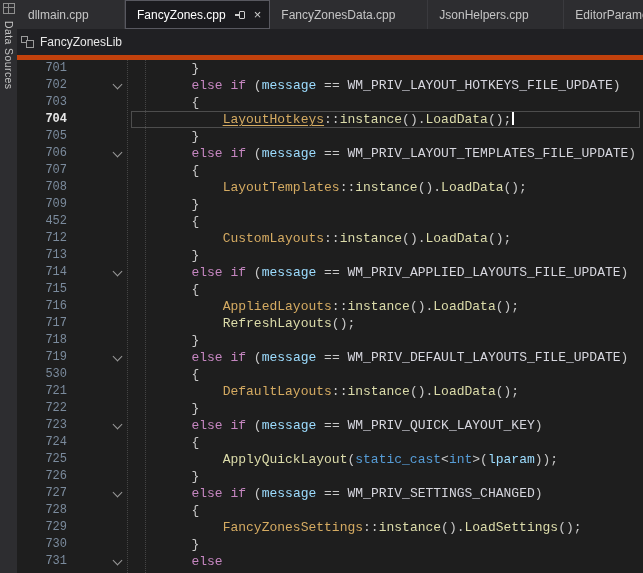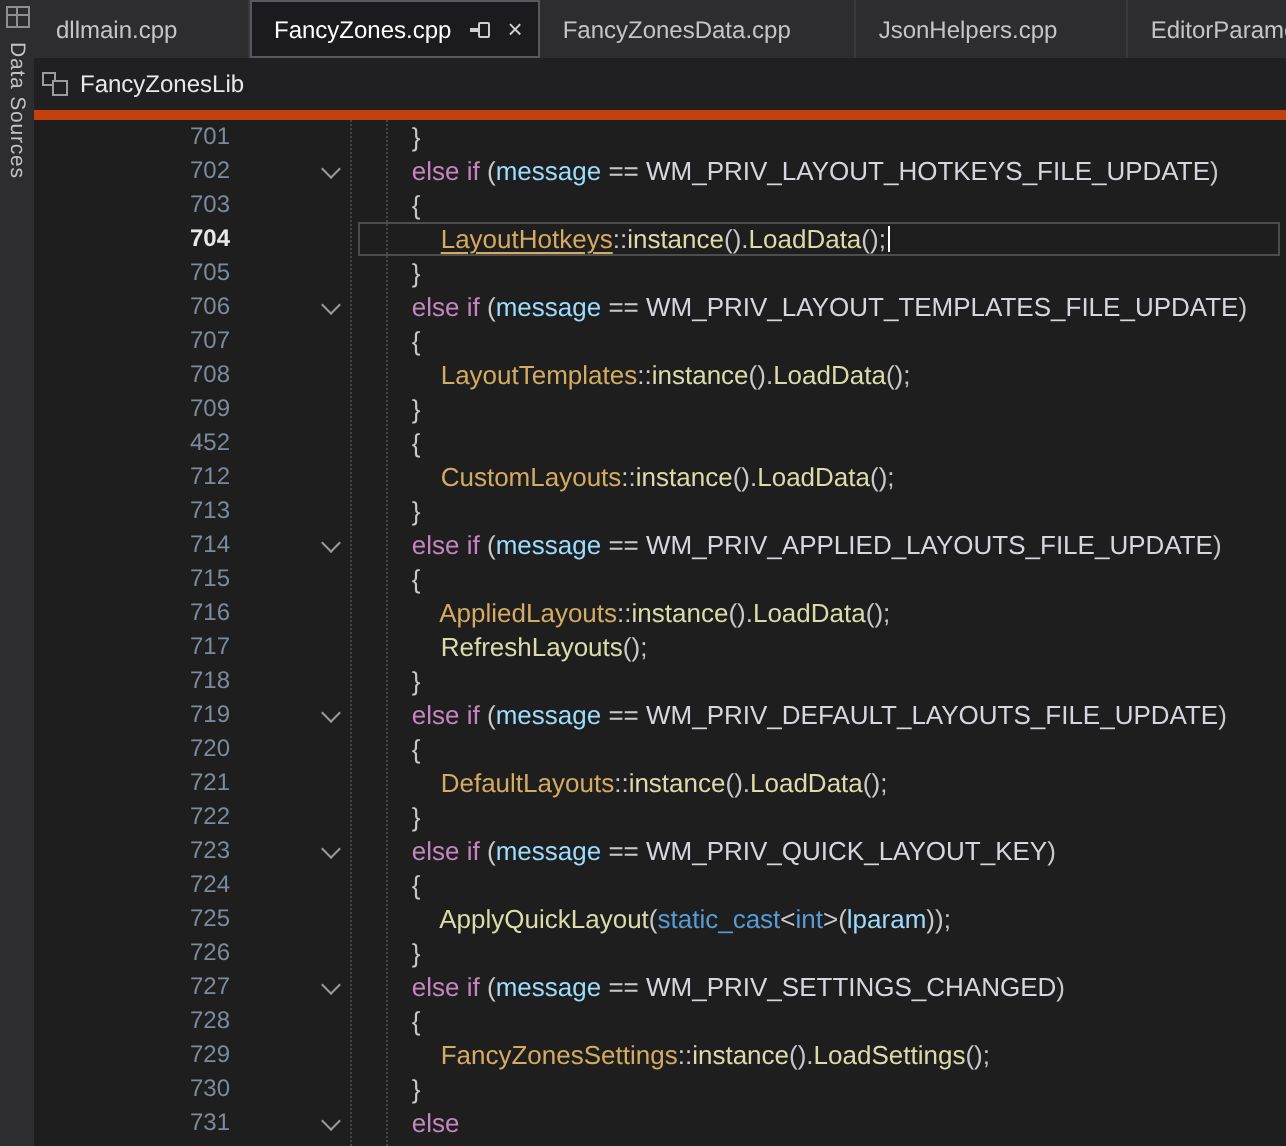--- a/index.html
+++ b/index.html
@@ -53,22 +53,21 @@
     border-bottom:5px solid #c2410c;
   }
   .proj-icon{position:relative;width:13px;height:12px;flex:none;}
   .pi-back{position:absolute;left:0;top:0;width:7px;height:7px;border:1px solid #9b9b9b;box-sizing:border-box;}
   .pi-front{position:absolute;right:0;bottom:0;width:8px;height:8px;border:1px solid #9b9b9b;background:var(--nav_bg,#202023);box-sizing:border-box;}
   .proj-name{font-size:12px;color:#e8e8e8;}
 
   
   .editor{
     flex:1;position:relative;overflow:hidden;background:var(--editor_bg,#1e1e1e);
-    font-family:Liberation Sans, sans-serif;
-    margin-left:48px;
+    font-family:Liberation Mono, monospace;
   }
   .indent-guide{position:absolute;top:0;bottom:0;width:0;border-left:1px dotted var(--indent_guide,#454545);}
   .g1{left:110px;} .g2{left:128px;}
   .lines{position:relative;}
   .line{display:flex;height:17px;line-height:17px;position:relative;}
   .gutter{
     width:58px;flex:none;text-align:right;padding-right:8px;box-sizing:border-box;
     font-size:12px;color:var(--line_number,#7b8b9d);
   }
   .line.current .gutter{color:var(--line_number_current,#e8e8e8);font-weight:bold;}
@@ -250,21 +249,21 @@
           </div>
           <div class="line">
             <span class="gutter">719</span>
             <span class="sel-margin"></span>
             <span class="fold-cell">
               <span class="chev"></span>
             </span>
             <span class="code"><span class="tk-ws">        </span><span class="tk-kc">else</span><span class="tk-ws"> </span><span class="tk-kc">if</span><span class="tk-pl"> (</span><span class="tk-id">message</span><span class="tk-op"> == </span><span class="tk-mac">WM_PRIV_DEFAULT_LAYOUTS_FILE_UPDATE</span><span class="tk-pl">)</span></span>
           </div>
           <div class="line">
-            <span class="gutter">720</span>
+            <span class="gutter">530</span>
             <span class="sel-margin"></span>
             <span class="fold-cell"></span>
             <span class="code"><span class="tk-ws">        </span><span class="tk-pl">{</span></span>
           </div>
           <div class="line">
             <span class="gutter">721</span>
             <span class="sel-margin"></span>
             <span class="fold-cell"></span>
             <span class="code"><span class="tk-ws">            </span><span class="tk-ty">DefaultLayouts</span><span class="tk-pl">::</span><span class="tk-fn">instance</span><span class="tk-pl">().</span><span class="tk-fn">LoadData</span><span class="tk-pl">();</span></span>
           </div>

